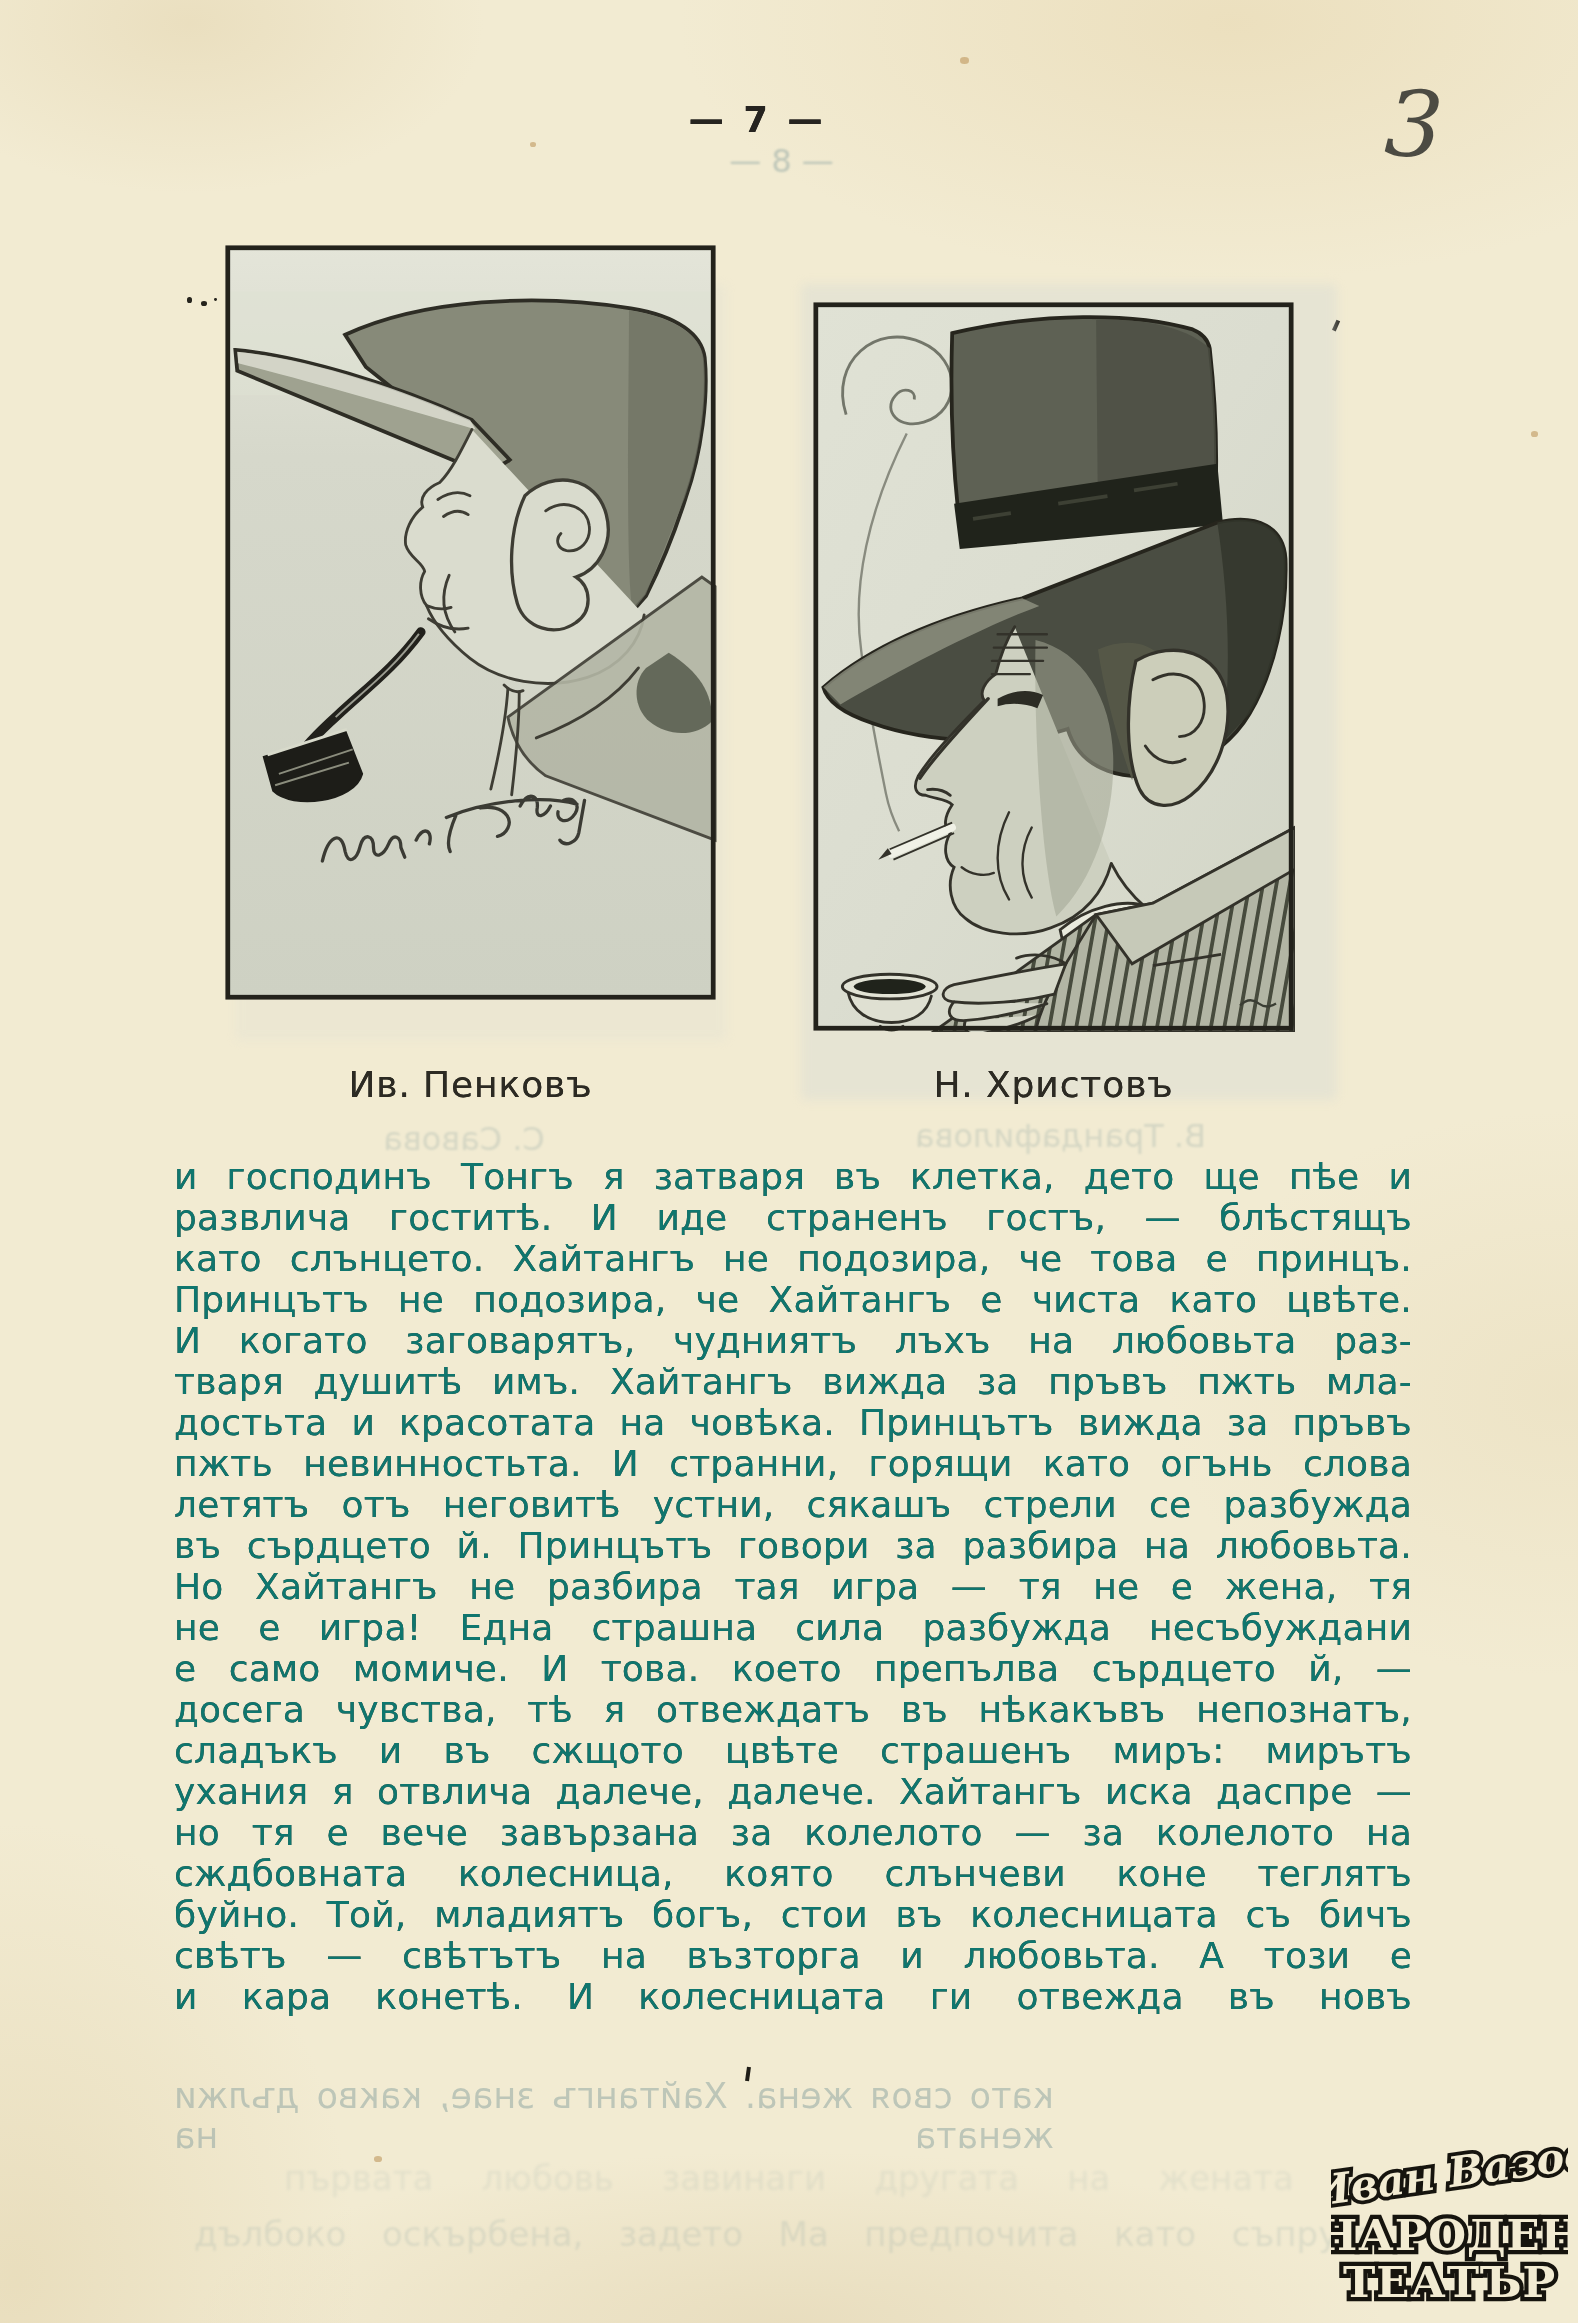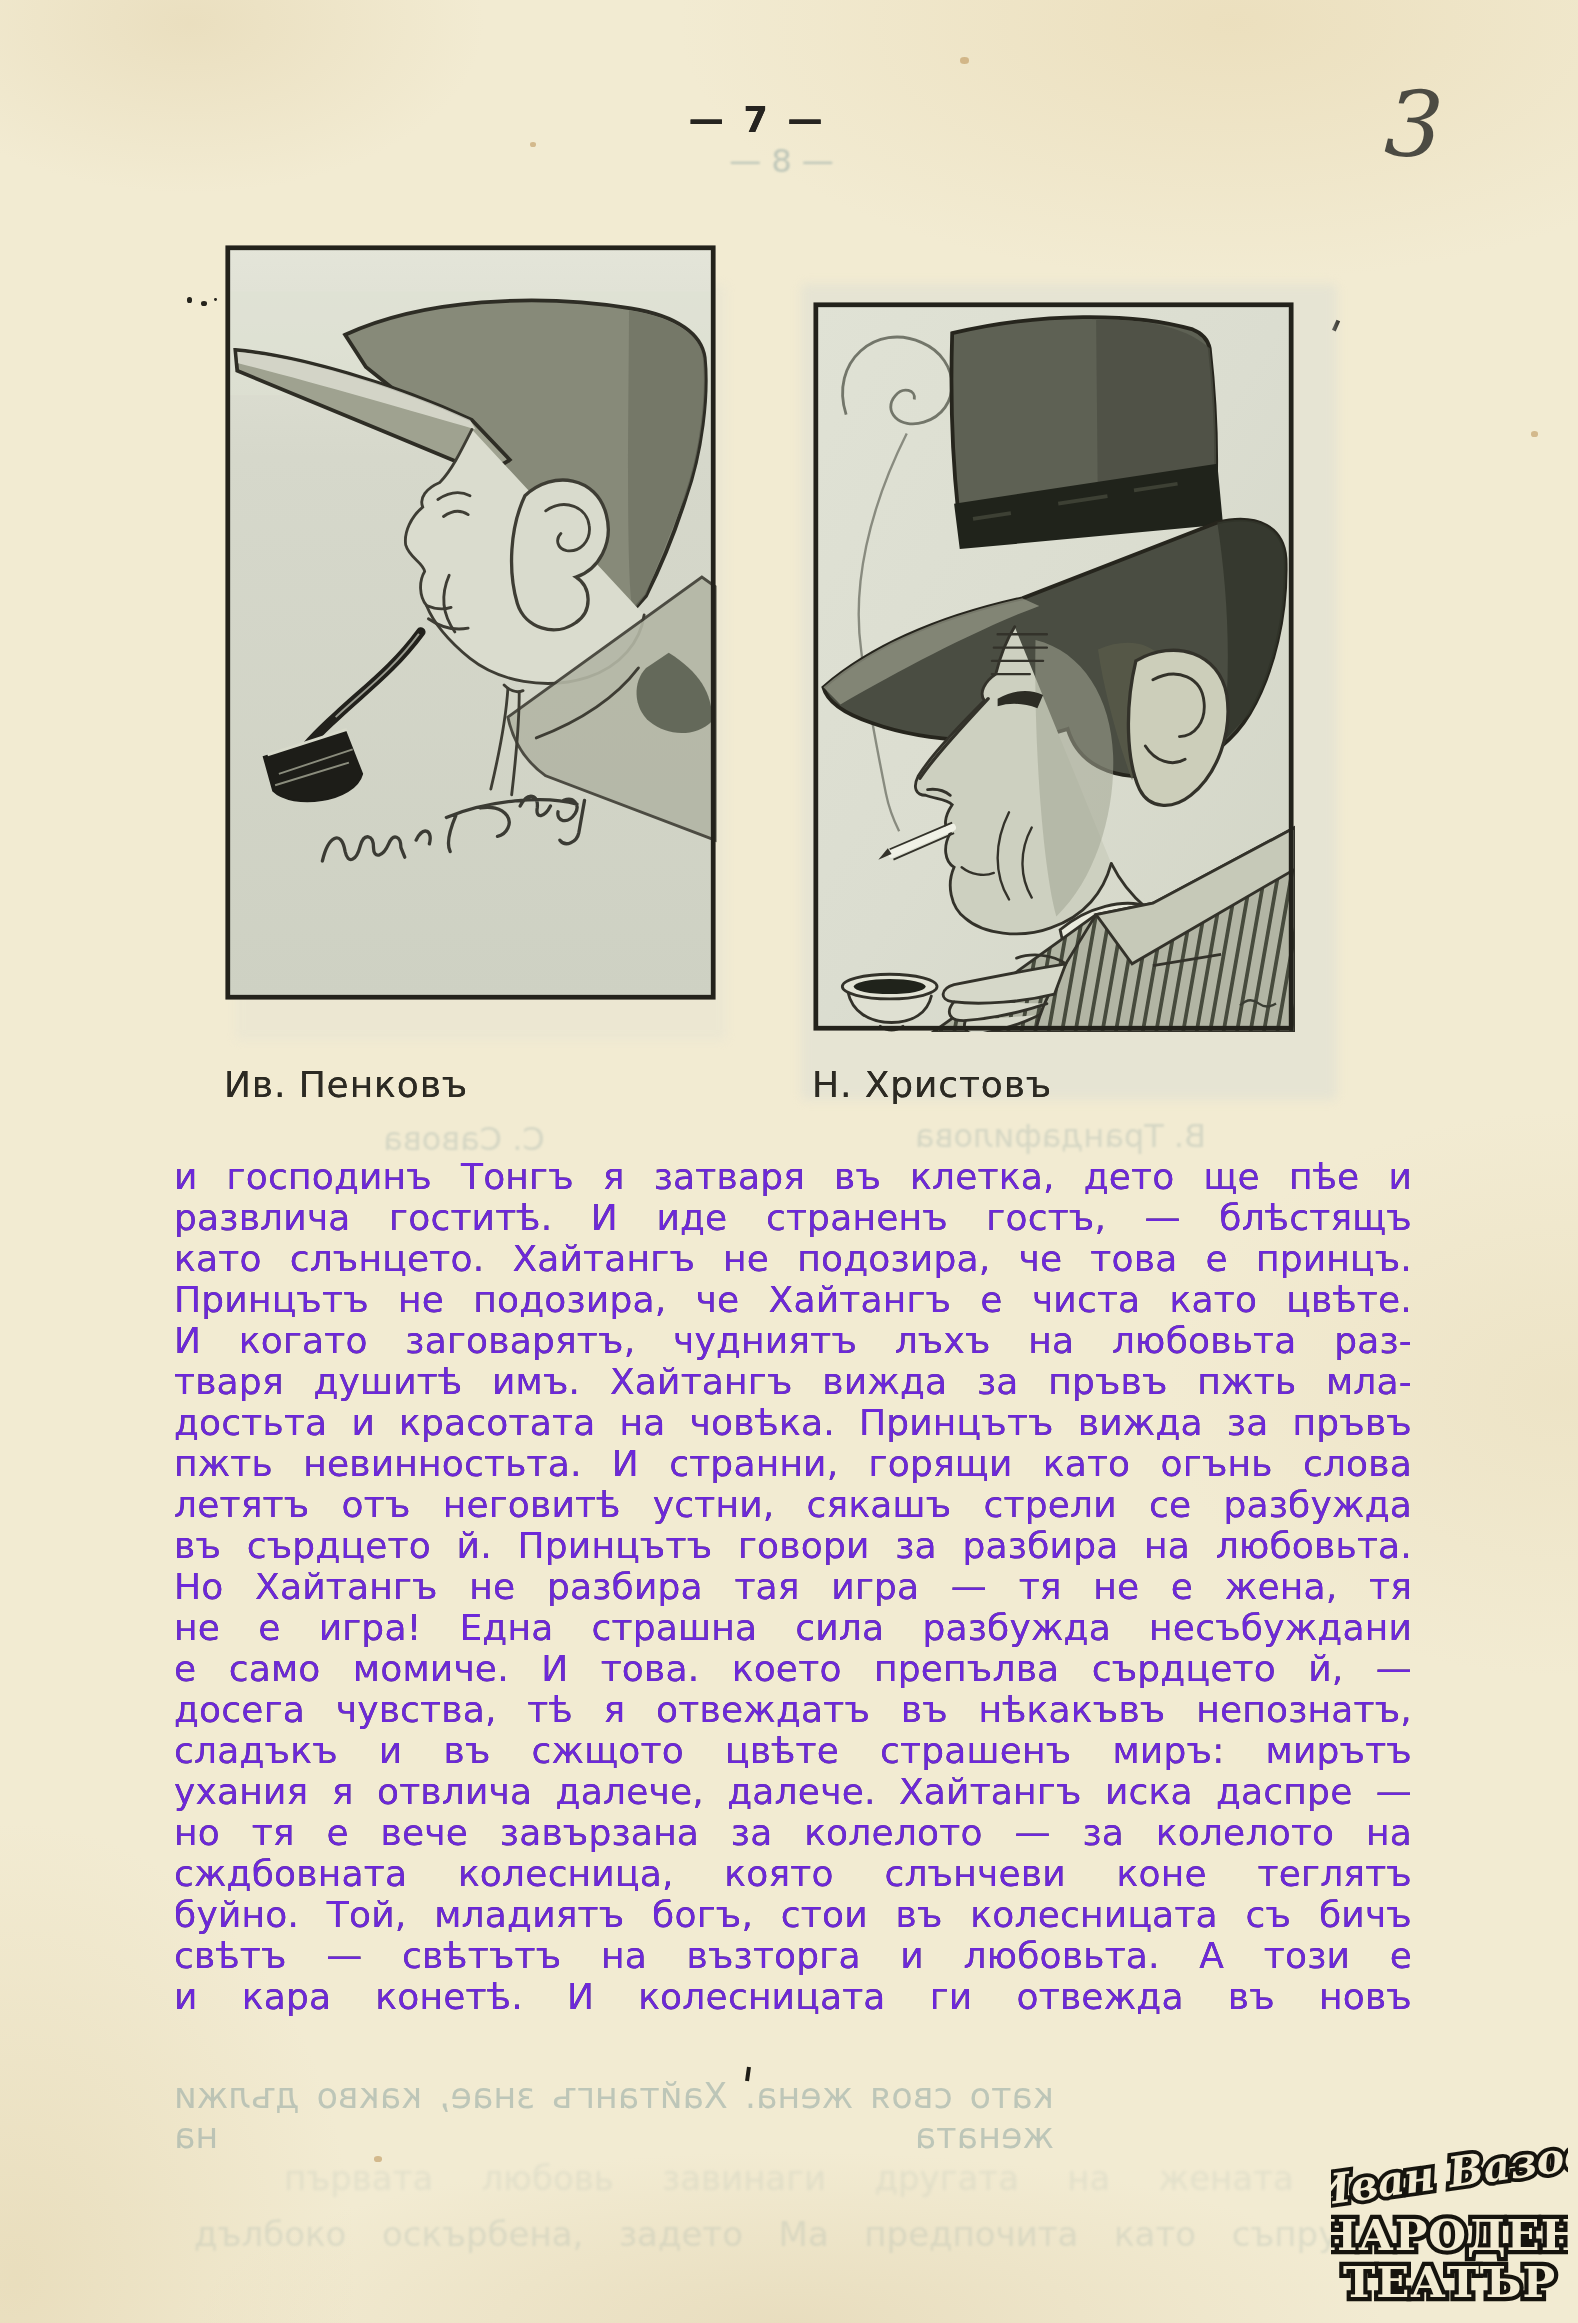--- a/index.html
+++ b/index.html
@@ -26,37 +26,37 @@
     text-shadow:0 0 0.5px #262420;}
   .versonum{position:absolute;left:668px;top:142px;width:227px;text-align:center;
     font-size:32px;color:#afbfbc;opacity:.55;filter:blur(1.1px);transform:scaleX(-1);}
   .handmark{position:absolute;left:1385px;top:79px;font-family:"DejaVu Serif",serif;
     font-style:italic;font-size:91px;color:#4c4b43;transform:rotate(3deg);line-height:1;}
 
   .backing{position:absolute;background:rgba(214,220,213,.42);filter:blur(4.7px);border-radius:5.7px;}
   .portrait{position:absolute;display:block;}
 
   .caption{position:absolute;top:1064px;font-size:36px;letter-spacing:0.9px;color:#2c2a23;
-    text-align:left;text-shadow:0 0 0.5px #2c2a23;}
+    text-align:center;text-shadow:0 0 0.5px #2c2a23;}
   .cap-left{left:224px;width:493px;}
   .cap-right{left:812px;width:483px;}
 
   .bleed{position:absolute;color:#93a8a4;pointer-events:none;}
   .bleed.mir{transform:scaleX(-1);}
   .bleed-cap-l{left:303px;top:1120px;width:322px;font-size:32px;opacity:.30;filter:blur(0.9px);text-align:center;}
   .bleed-cap-r{left:890px;top:1117px;width:341px;font-size:32px;opacity:.30;filter:blur(0.9px);text-align:center;}
   .bleed-a{left:174px;top:2076px;width:880px;font-size:35px;opacity:.55;filter:blur(0.6px);
     text-align:justify;text-align-last:justify;}
   .bleed-b{left:284px;top:2158px;width:1079px;font-size:34px;opacity:.16;filter:blur(1.5px);
     text-align:justify;text-align-last:justify;}
   .bleed-c{left:194px;top:2214px;width:1183px;font-size:34px;opacity:.22;filter:blur(1.3px);
     text-align:justify;text-align-last:justify;}
 
   .body-text{position:absolute;left:174px;top:1156px;width:1238px;
-    font-size:36px;line-height:41px;letter-spacing:0.2px;color:#6d28d9;
+    font-size:36px;line-height:41px;letter-spacing:0.2px;color:#0f766e;
     text-shadow:0 0 0.5px rgba(46,43,36,.9);}
   .body-text .line{text-align:justify;text-align-last:justify;}
 
   .stamp{position:absolute;left:1331px;top:2144px;width:237px;height:170px;}
 </style>
 </head>
 <body>
 
 <div class="page">
 

